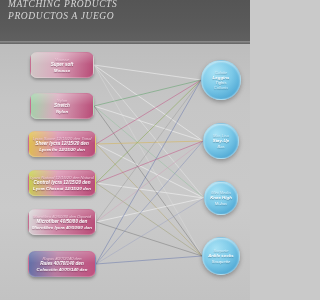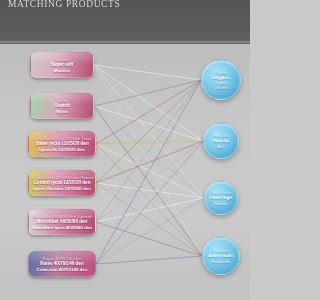--- a/index.html
+++ b/index.html
@@ -3,20 +3,21 @@
 <meta charset="utf-8">
 <style>
   html,body{margin:0;padding:0;}
   body{
     width:250px;height:300px;overflow:hidden;
     font-family:"Liberation Sans", sans-serif;
     background:#c9c9c9;
   }
   #stage{position:relative;width:250px;height:300px;overflow:hidden;
     background:linear-gradient(180deg,#5b5b5b 0%,#5d5d5d 14.5%,#bdbdbd 14.6%,#c6c6c6 35%,#cacaca 70%,#c2c2c2 100%);
+    font-style:italic;
   }
 
   
   #header{position:absolute;left:0;top:0;width:250px;height:44px;
     background:linear-gradient(180deg,#555555 0%,#5a5a5a 60%,#616161 100%);
   }
   #header .ttl{
     position:absolute;left:8px;font-family:"Liberation Serif",serif;
     color:#d7d7d7;letter-spacing:.6px;font-size:9.5px;white-space:nowrap;
   }
@@ -62,20 +63,21 @@
   .rnode .ln.c{color:#eaf8ff;font-size:4.1px;}
   .rnode .ln.d{color:#cfeefb;font-size:4.0px;}
 </style>
 </head>
 <body>
 
 <div id="stage">
 
   <div id="header">
     <div class="ttl" id="ttl-en">MATCHING PRODUCTS</div>
+    <div class="ttl" id="ttl-es">PRODUCTOS A JUEGO</div>
     <div class="sep"></div>
   </div>
 
   <svg id="edges" viewBox="0 0 250 300" preserveAspectRatio="none">
       <line x1="94" y1="65" x2="201" y2="80" stroke="#ffffff" stroke-width="0.55" stroke-opacity="0.85"></line>
       <line x1="94" y1="65" x2="203" y2="141" stroke="#ffffff" stroke-width="0.55" stroke-opacity="0.85"></line>
       <line x1="94" y1="65" x2="204" y2="198" stroke="#eeeeee" stroke-width="0.55" stroke-opacity="0.85"></line>
       <line x1="94" y1="65" x2="202" y2="256" stroke="#dddddd" stroke-width="0.55" stroke-opacity="0.85"></line>
       <line x1="94" y1="106" x2="201" y2="80" stroke="#4f9b5e" stroke-width="0.55" stroke-opacity="0.85"></line>
       <line x1="94" y1="106" x2="203" y2="141" stroke="#ffffff" stroke-width="0.55" stroke-opacity="0.85"></line>

